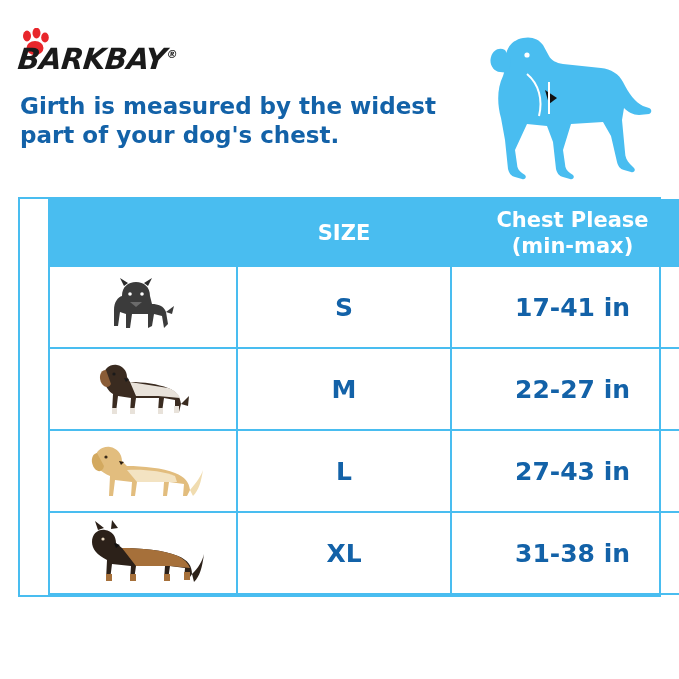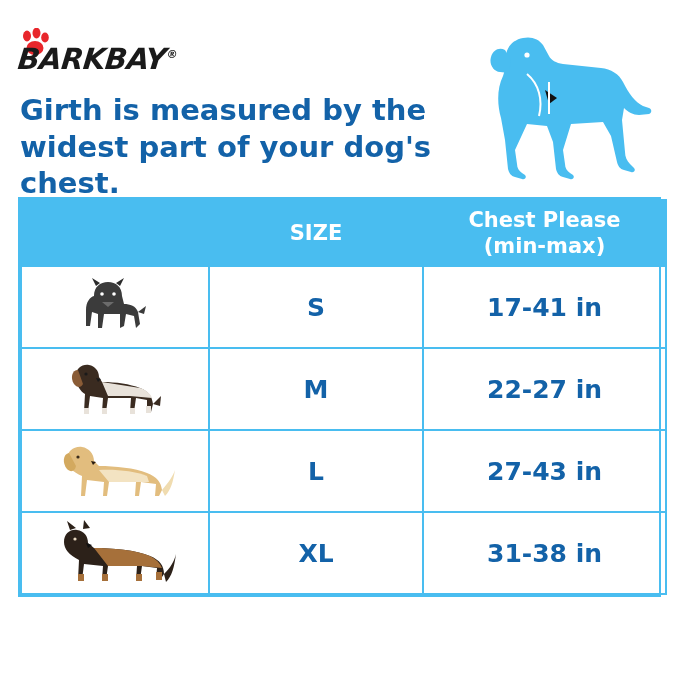--- a/index.html
+++ b/index.html
@@ -63,40 +63,41 @@
     display: inline-block;
   }
   .headline {
     position: absolute;
     top: 62px;
     left: 2px;
     width: 470px;
     color: #1362a8;
     font-family: "DejaVu Sans", sans-serif;
     font-weight: bold;
-    font-size: 29px;
+    font-size: 23px;
     line-height: 1.26;
   }
   .dog-illustration {
     position: absolute;
     top: 0px;
     right: 8px;
     width: 200px;
     height: 155px;
   }
 
   
   .table {
     position: absolute;
     top: 197px;
     left: 18px;
     width: 643px;
     border: 2px solid #49bdf0;
     border-collapse: collapse;
     box-sizing: border-box;
+    padding-left: 28px;
   }
   table {
     width: 100%;
     border-collapse: collapse;
     table-layout: fixed;
   }
   th, td {
     border: 2px solid #49bdf0;
     padding: 0;
     text-align: center;

